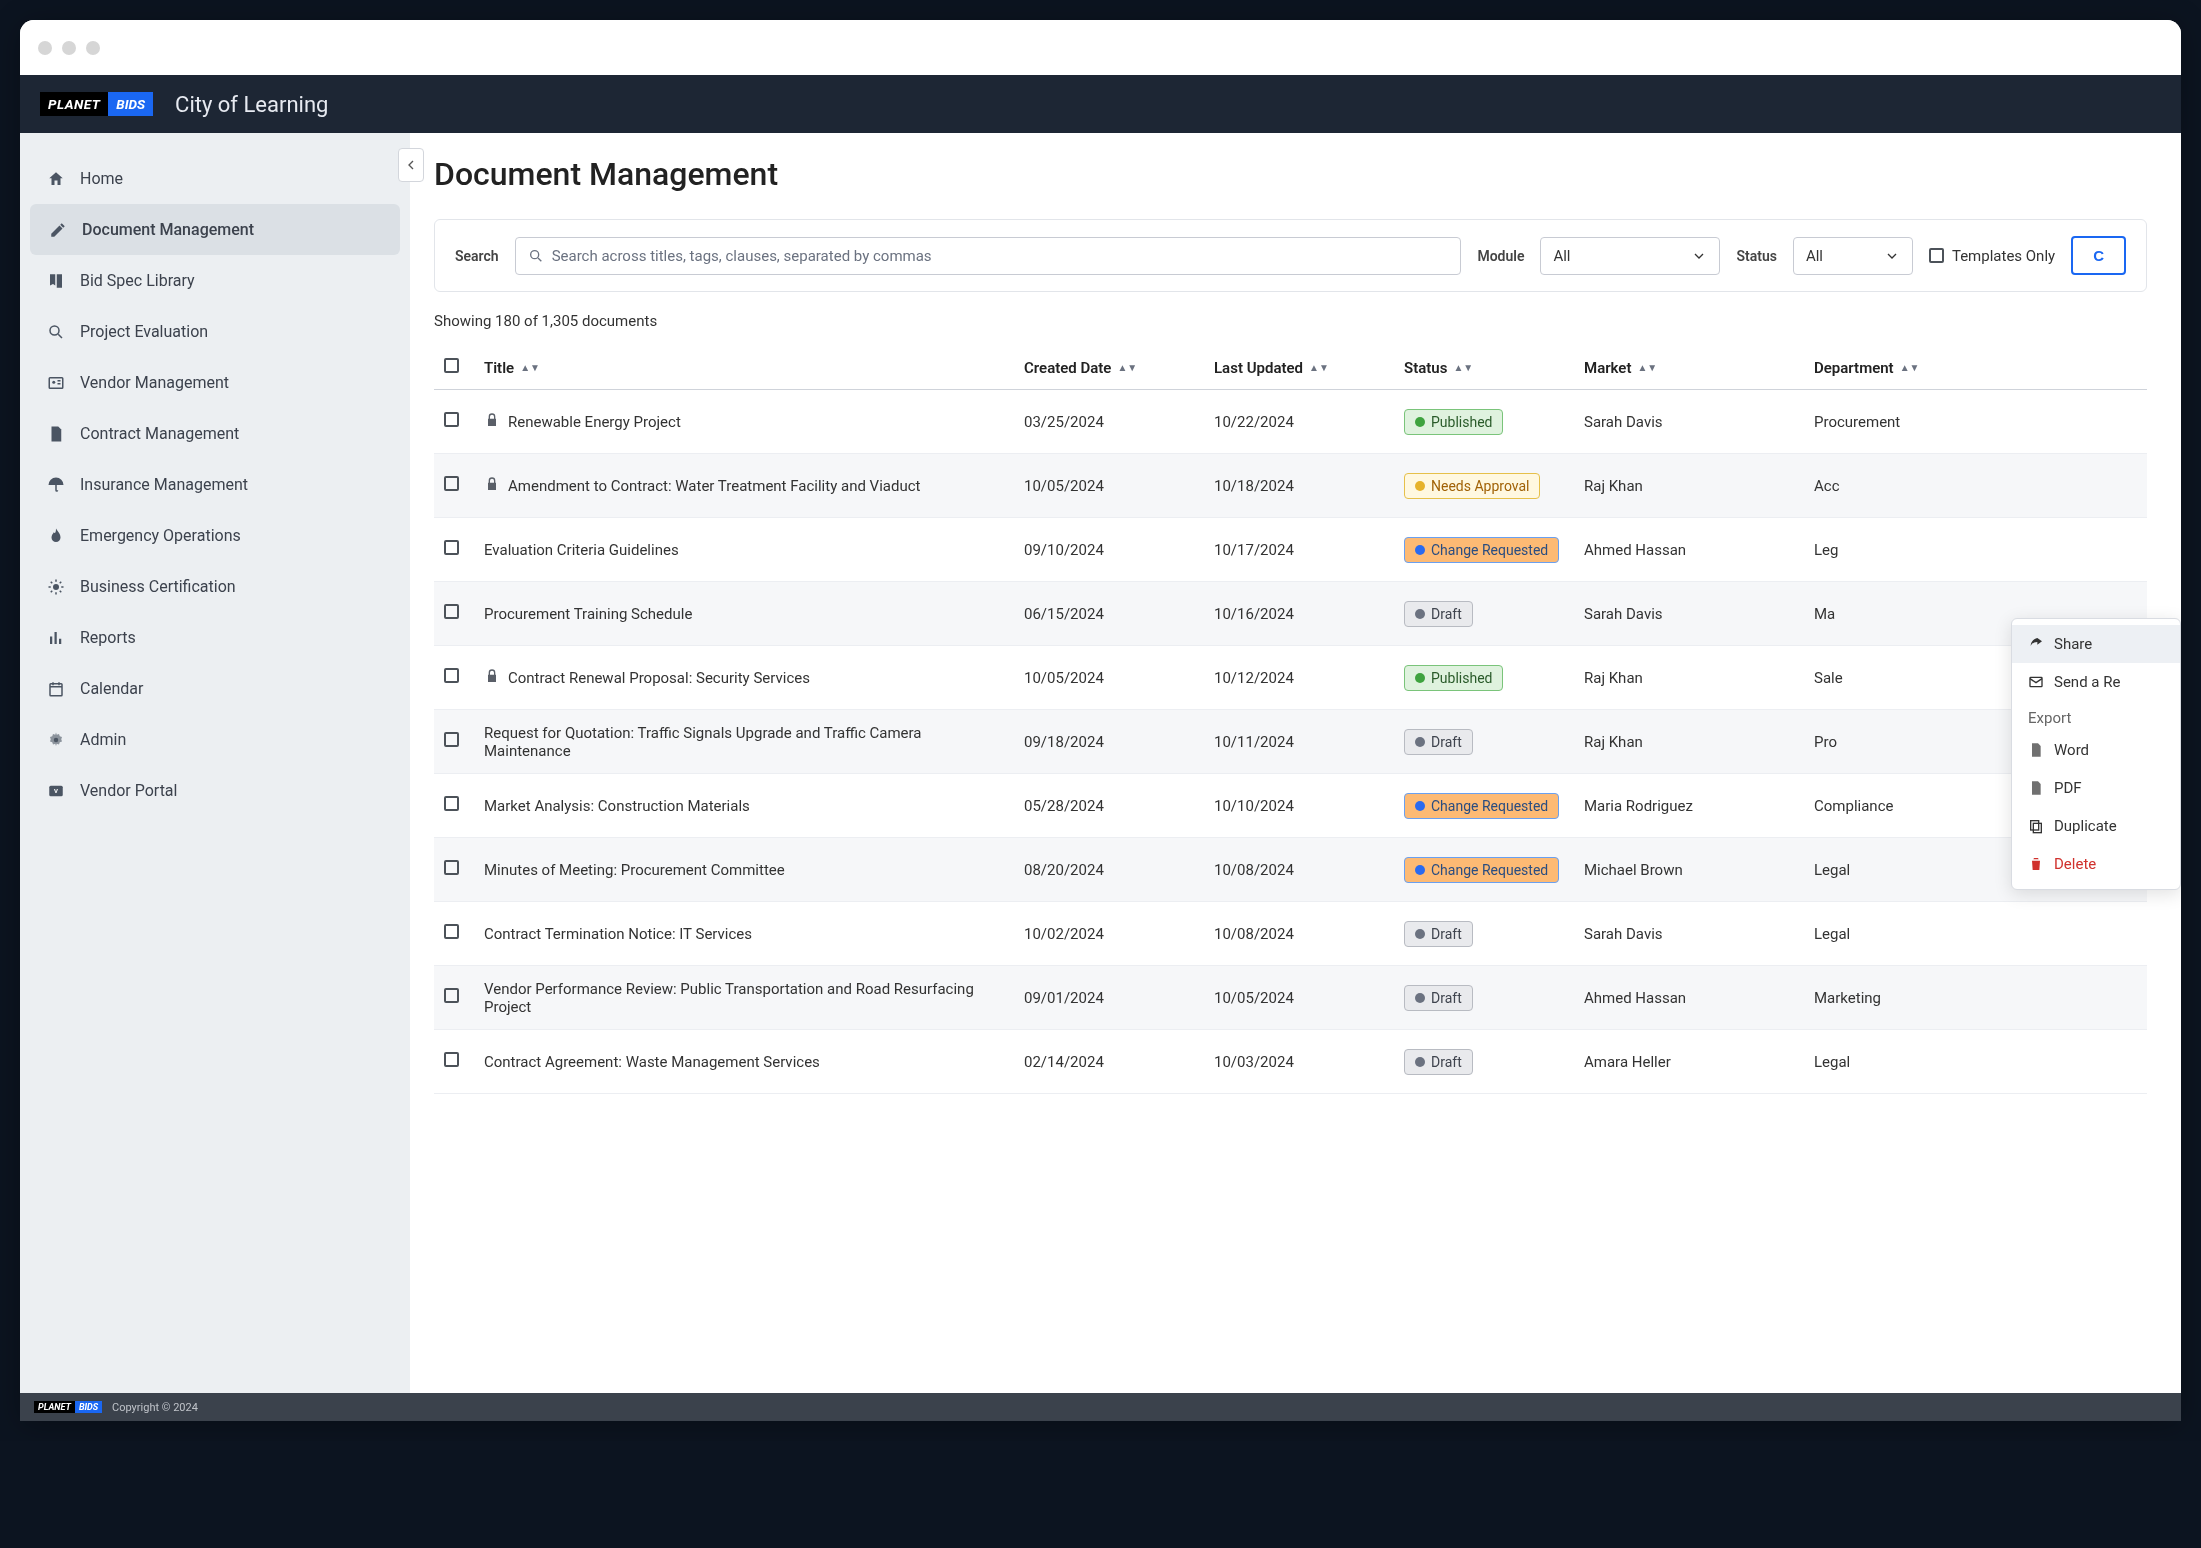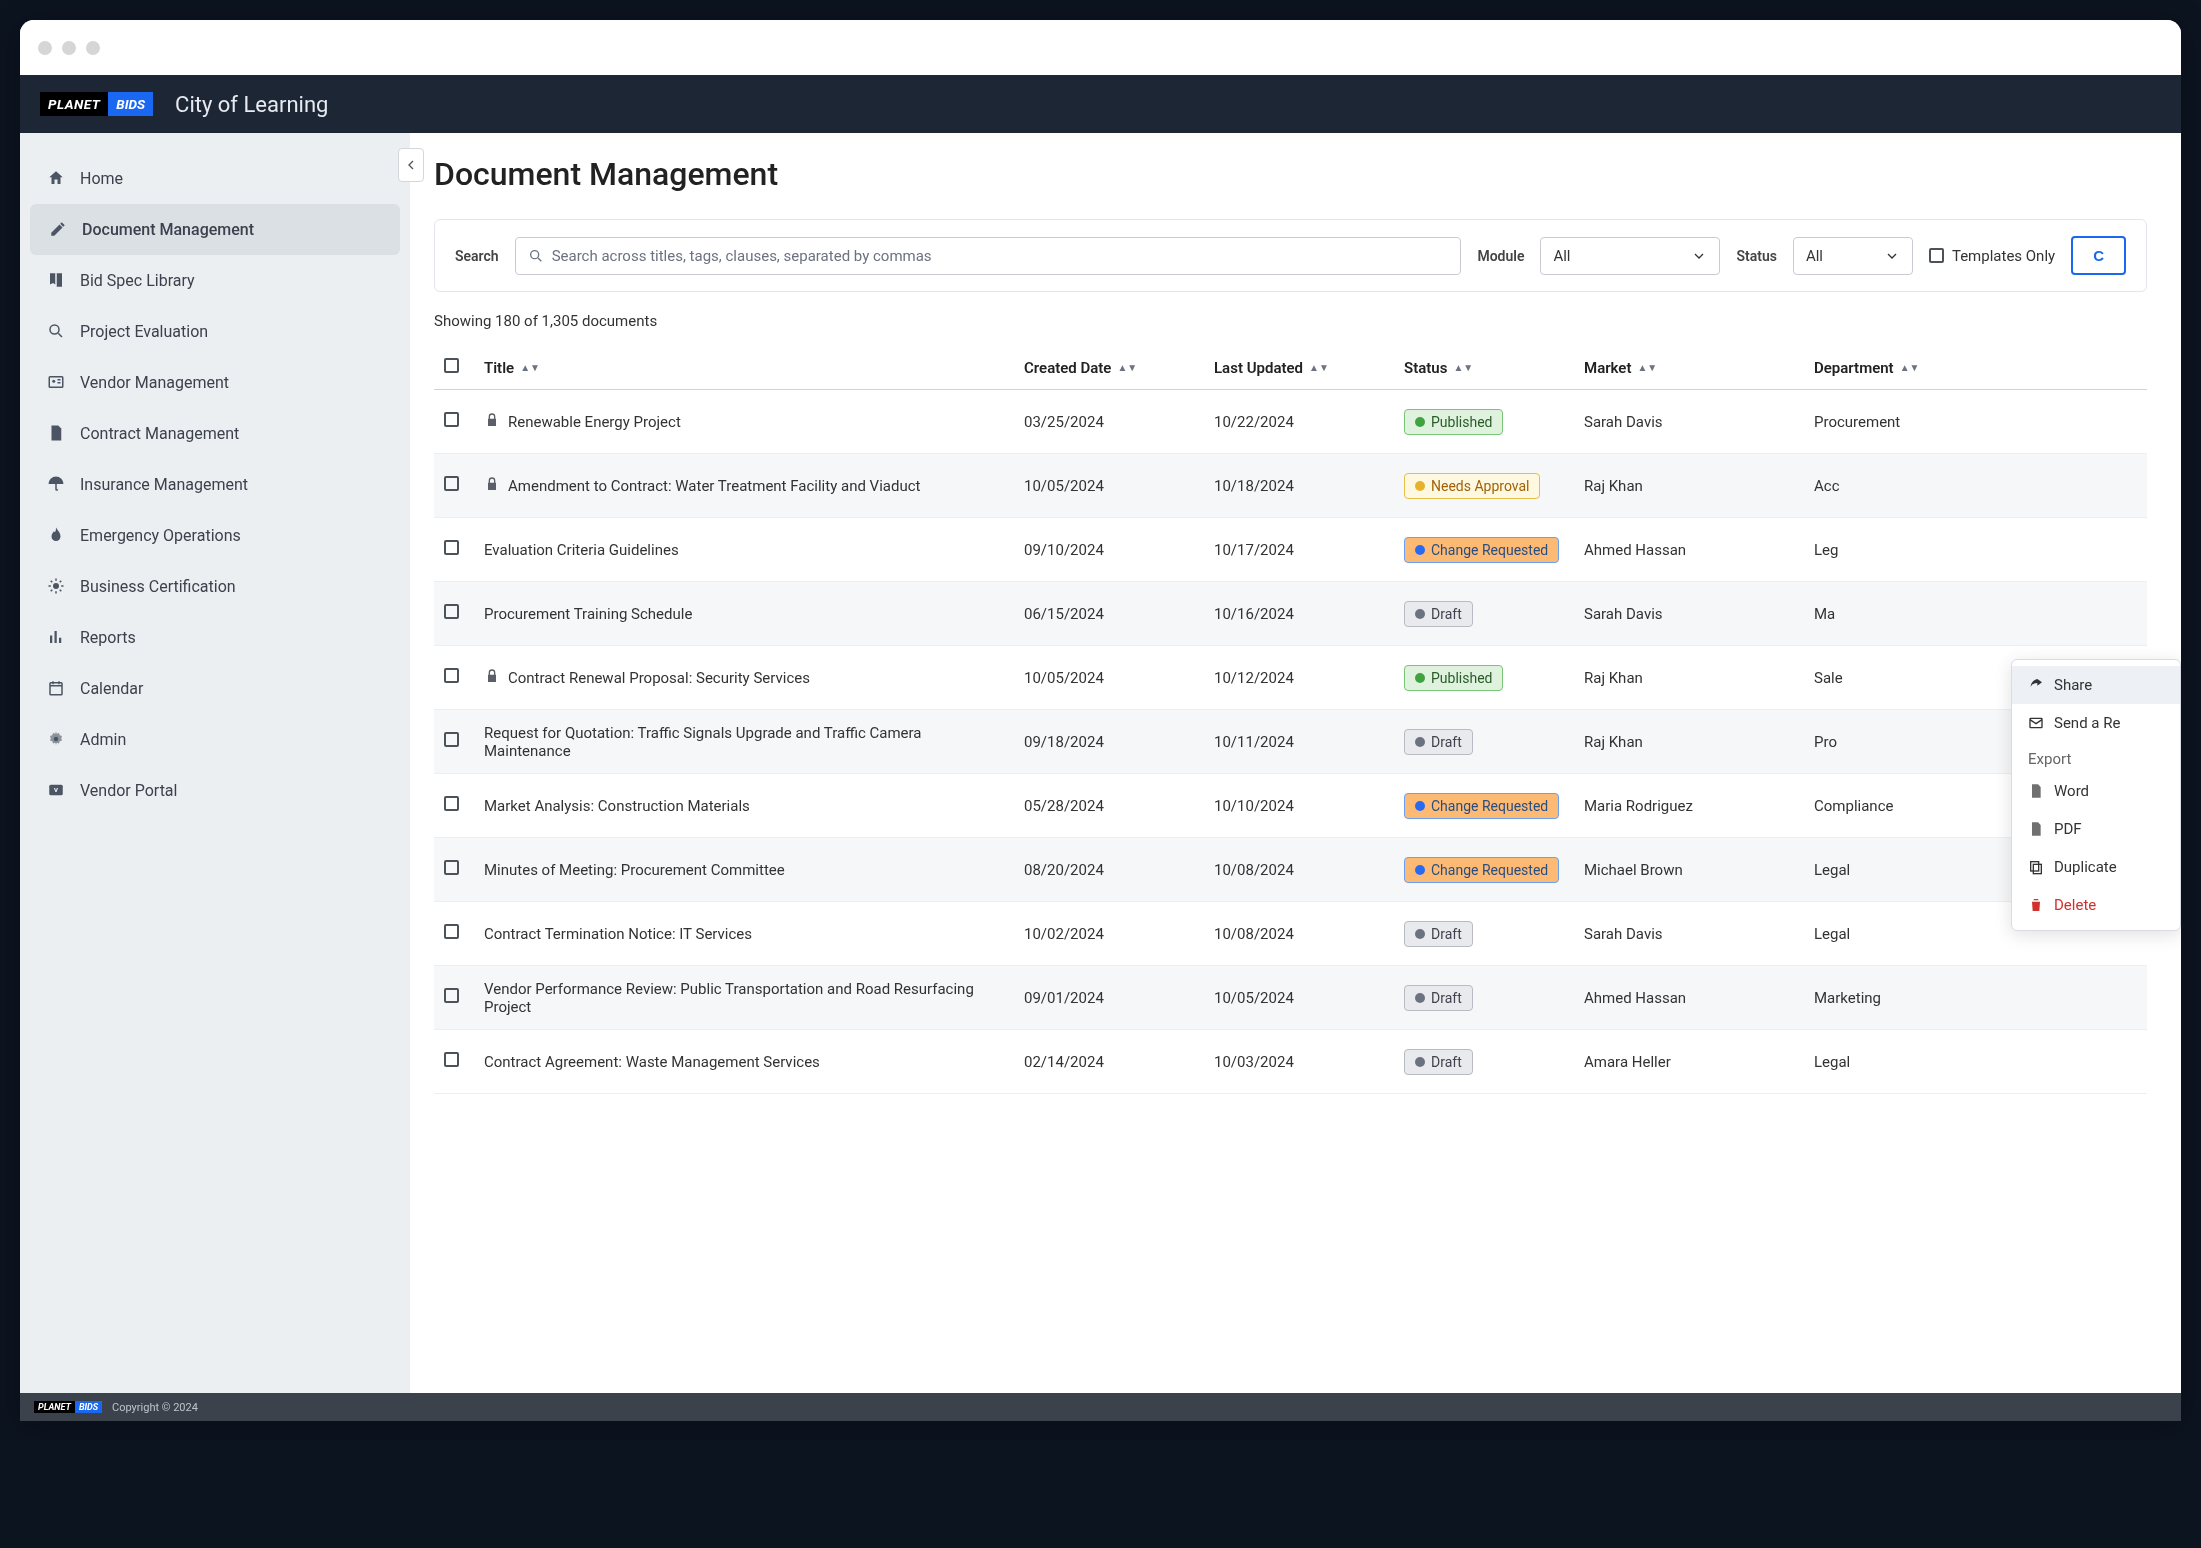--- a/index.html
+++ b/index.html
@@ -8,21 +8,21 @@
 .browser { background: #fff; border-radius: 14px 14px 0 0; overflow: hidden; box-shadow: 0 4px 30px rgba(0,0,0,.3); }
 .chrome-bar { height: 55px; background: #fff; display: flex; align-items: center; padding: 0 18px; gap: 10px; }
 .dot { width: 14px; height: 14px; border-radius: 50%; background: #d6d6d6; }
 .topbar { background: #1d2634; height: 58px; display: flex; align-items: center; padding: 0 20px; gap: 22px; }
 .logo { display: flex; align-items: center; }
 .logo-planet { background: #000; color: #fff; font-weight: 700; font-style: italic; font-size: 13.5px; padding: 4px 8px; letter-spacing: 0.5px; }
 .logo-bids { background: #1a67f2; color: #fff; font-weight: 700; font-style: italic; font-size: 13.5px; padding: 4px 8px; }
 .org { color: #e7eaf1; font-size: 22px; font-weight: 400; }
 .main { display: flex; min-height: 1260px; position: relative; }
 .sidebar { width: 390px; background: #eceff2; padding-top: 20px; }
-.nav-item { display: flex; align-items: flex-start; gap: 14px; padding: 16px 26px; color: #3c424d; font-size: 16px; cursor: pointer; }
+.nav-item { display: flex; align-items: flex-end; gap: 14px; padding: 16px 26px; color: #3c424d; font-size: 16px; cursor: pointer; }
 .nav-item.active { background: #dbe0e5; margin: 0 10px; border-radius: 6px; padding: 16px 18px; font-weight: 500; }
 .nav-icon { width: 20px; color: #4b5563; display: flex; align-items: center; justify-content: center; }
 .collapse-btn { position: absolute; left: 378px; top: 15px; width: 26px; height: 34px; background: #fff; border: 1px solid #d3d6dc; border-radius: 4px; display: flex; align-items: center; justify-content: center; cursor: pointer; z-index: 2; color: #555; }
 .content { flex: 1; background: #fff; padding: 22px 34px 22px 24px; overflow: hidden; }
 .page-title { font-size: 32px; font-weight: 500; color: #222; margin-bottom: 26px; }
 .filters { display: flex; align-items: center; gap: 16px; padding: 16px 20px; background: #fff; border: 1px solid #e2e5ea; border-radius: 6px; margin-bottom: 20px; }
 .flabel { font-size: 14px; font-weight: 600; color: #444; }
 .sinput { flex: 1; display: flex; align-items: center; gap: 8px; border: 1px solid #c8cbd3; border-radius: 4px; padding: 9px 12px; color: #6b7280; font-size: 15px; }
 .sel { border: 1px solid #c8cbd3; border-radius: 4px; padding: 9px 12px; min-width: 180px; display: flex; justify-content: space-between; align-items: center; font-size: 15px; color: #333; }
 .sel.sm { min-width: 120px; }
@@ -42,21 +42,21 @@
 .badge { display: inline-flex; align-items: center; gap: 6px; border-radius: 4px; padding: 4px 10px; font-size: 14px; border: 1px solid; }
 .badge.published { background: #dff2de; border-color: #7ac47a; color: #2a5b2a; }
 .badge.needs { background: #fff8e0; border-color: #e6c04a; color: #a16207; }
 .badge.change { background: #fdba74; border-color: #6aa0f0; color: #2a4d80; }
 .badge.draft { background: #e9eaed; border-color: #b8bbc2; color: #3f444e; }
 .bdot { width: 10px; height: 10px; border-radius: 50%; }
 .bdot.g { background: #3fa33f; }
 .bdot.y { background: #e6b22a; }
 .bdot.b { background: #2a6af0; }
 .bdot.gr { background: #6b7280; }
-.ctx { position: absolute; right: 0; top: 485px; width: 170px; background: #fff; border: 1px solid #d9dce2; border-radius: 6px; box-shadow: 0 4px 18px rgba(0,0,0,.12); z-index: 10; padding: 6px 0; margin-top: 41px; }
+.ctx { position: absolute; right: 0; top: 485px; width: 170px; background: #fff; border: 1px solid #d9dce2; border-radius: 6px; box-shadow: 0 4px 18px rgba(0,0,0,.12); z-index: 10; padding: 6px 0; }
 .ctx-item { display: flex; align-items: center; gap: 10px; padding: 10px 16px; font-size: 15px; color: #333; cursor: pointer; }
 .ctx-item.hl { background: #edf0f4; }
 .ctx-item.del { color: #d0312d; }
 .ctx-head { padding: 8px 16px 4px; font-size: 15px; color: #666; }
 .footer { background: #3b424c; height: 28px; display: flex; align-items: center; padding: 0 14px; gap: 10px; }
 .footer .lp { background: #000; color: #fff; font-weight: 700; font-style: italic; font-size: 9px; padding: 1px 4px; }
 .footer .lb { background: #1a67f2; color: #fff; font-weight: 700; font-style: italic; font-size: 9px; padding: 1px 4px; }
 .copy { color: #bfc3c9; font-size: 11px; }
 svg { width: 16px; height: 16px; }
 .nav-icon svg { width: 18px; height: 18px; }

